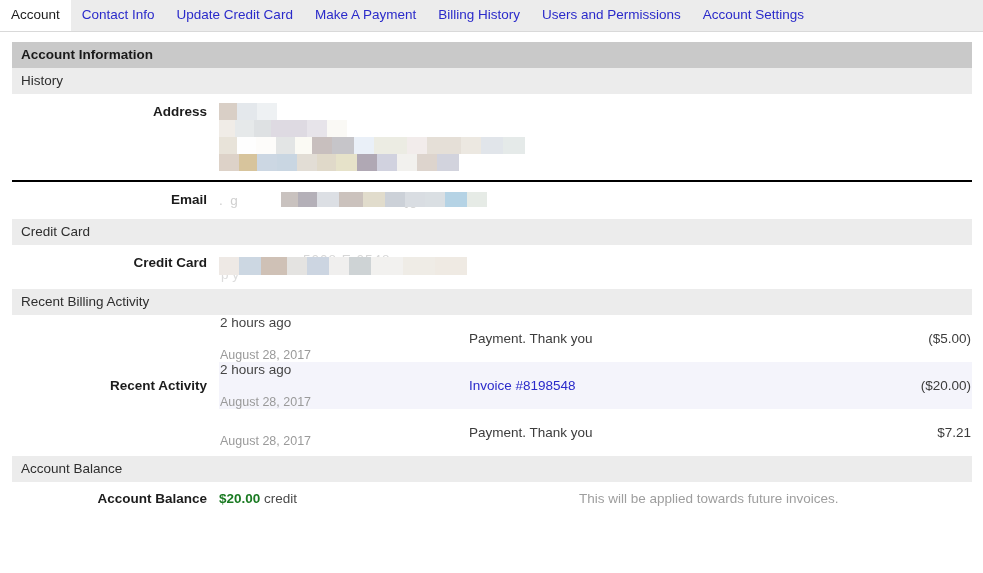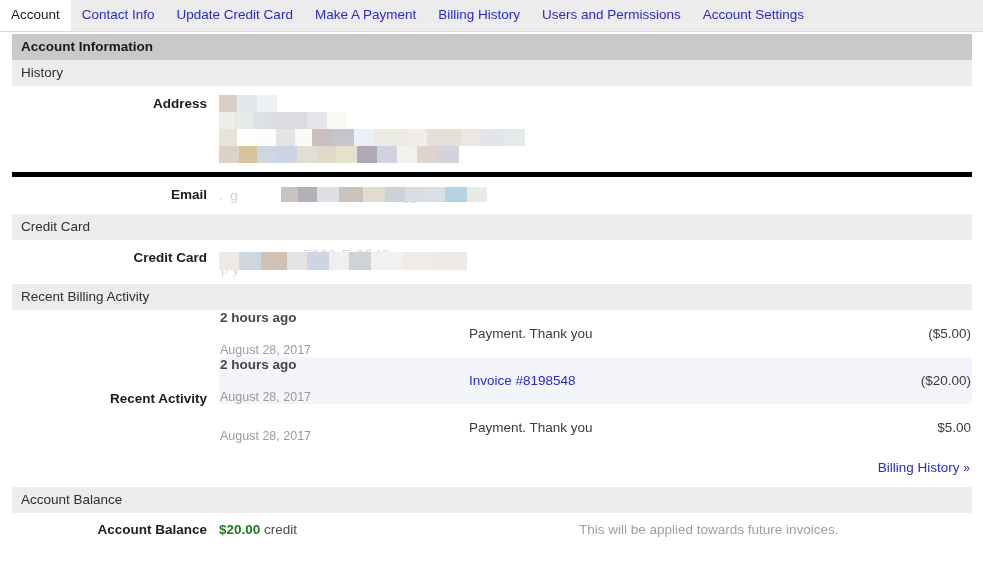--- a/index.html
+++ b/index.html
@@ -44,21 +44,21 @@
   .tab.active {
     background: #ffffff;
     color: #1b1b1b;
     border-bottom: 1px solid #ffffff;
     position: relative;
     z-index: 2;
   }
 
   
   .page {
-    padding: 2px 11px 0 12px;
+    padding: 10px 11px 0 12px;
     box-sizing: border-box;
     width: 779px;
   }
 
   .panel {
     width: 960px;
   }
 
   .bar-title {
     background: #c9c9c9;
@@ -77,21 +77,21 @@
   }
 
   
   .field-row {
     display: flex;
     align-items: flex-start;
     padding: 9px 0 9px 0;
     box-sizing: border-box;
   }
   .field-row.divider {
-    border-top: 5px solid #000000;
+    border-top: 2px solid #000000;
   }
   .field-label {
     width: 207px;
     min-width: 207px;
     text-align: right;
     font-weight: bold;
     font-size: 13.5px;
     color: #1c1c1c;
     padding-right: 12px;
     box-sizing: border-box;
@@ -189,21 +189,21 @@
   }
   .activity-row { display: flex; align-items: center; height: 47px; }
   .activity-row.alt { background: #f4f4fb; }
   .act-when {
     width: 250px;
     min-width: 250px;
     line-height: 15px;
     padding-left: 1px;
     box-sizing: border-box;
   }
-  .act-when .rel { color: #454545; font-size: 13.5px; display: block; font-weight: bold; }
+  .act-when .rel { color: #454545; font-size: 13.5px; display: block; }
   .act-when .abs { color: #9a9a9a; font-size: 12.5px; display: block; margin-top: 18px; }
   .act-desc {
     flex: 1;
     font-size: 13.5px;
     color: #3c3c3c;
     padding-left: 0;
   }
   .act-desc a {
     color: #2a2aca;
     text-decoration: none;
@@ -343,26 +343,23 @@
           </div>
           <div class="act-desc"><a>Invoice #8198548</a></div>
           <div class="act-amount">($20.00)</div>
         </div>
 
         <div class="activity-row">
           <div class="act-when">
             <span class="abs">August 28, 2017</span>
           </div>
           <div class="act-desc">Payment. Thank you</div>
-          <div class="act-amount">$5.00</div>
-        </div>
-
-        <div class="history-link-row">
-          <a><span>Billing History</span> <span class="chev">»</span></a>
-        </div>
+          <div class="act-amount">$7.21</div>
+        </div>
+
 
       </div>
     </div>
 
     <div class="bar-sub">Account Balance</div>
 
     <div class="balance-row">
       <div class="balance-label">Account Balance</div>
       <div class="balance-value">
         <span class="amt">$20.00</span>

